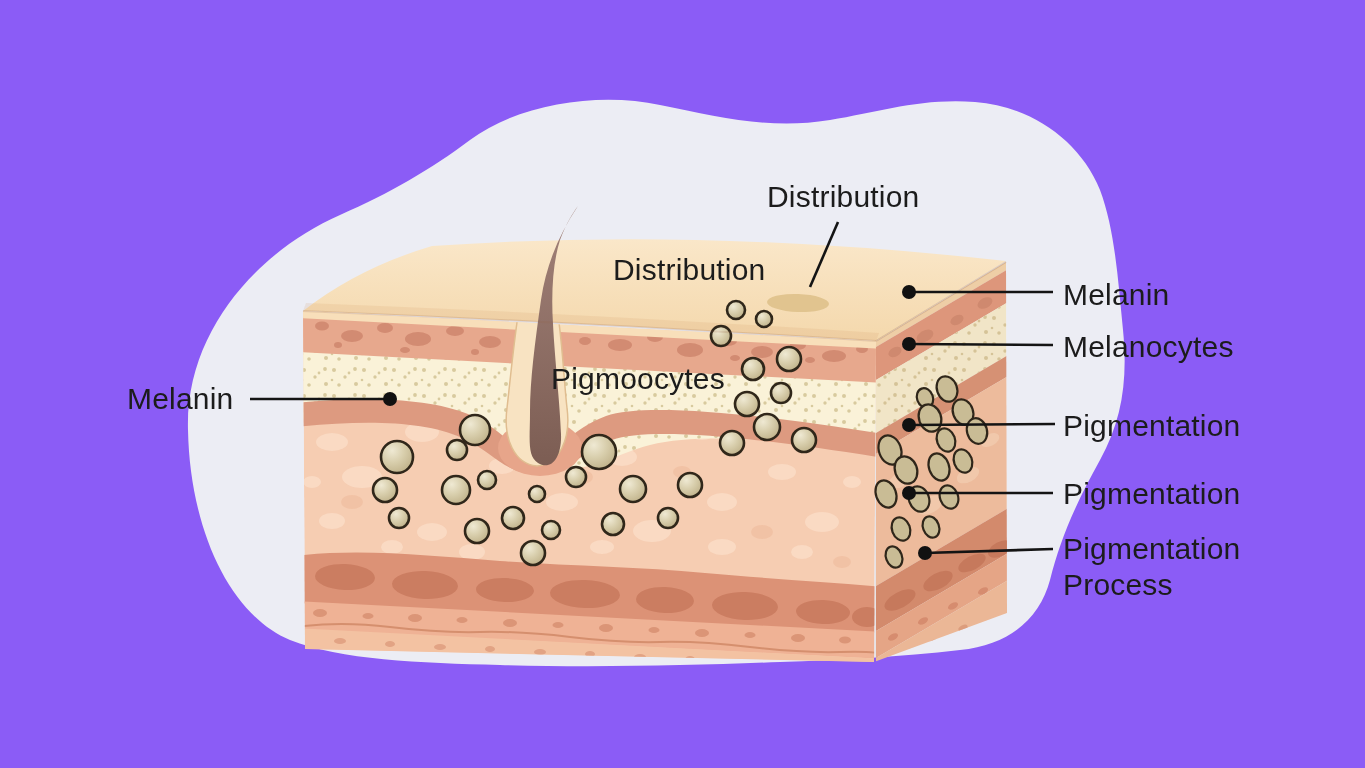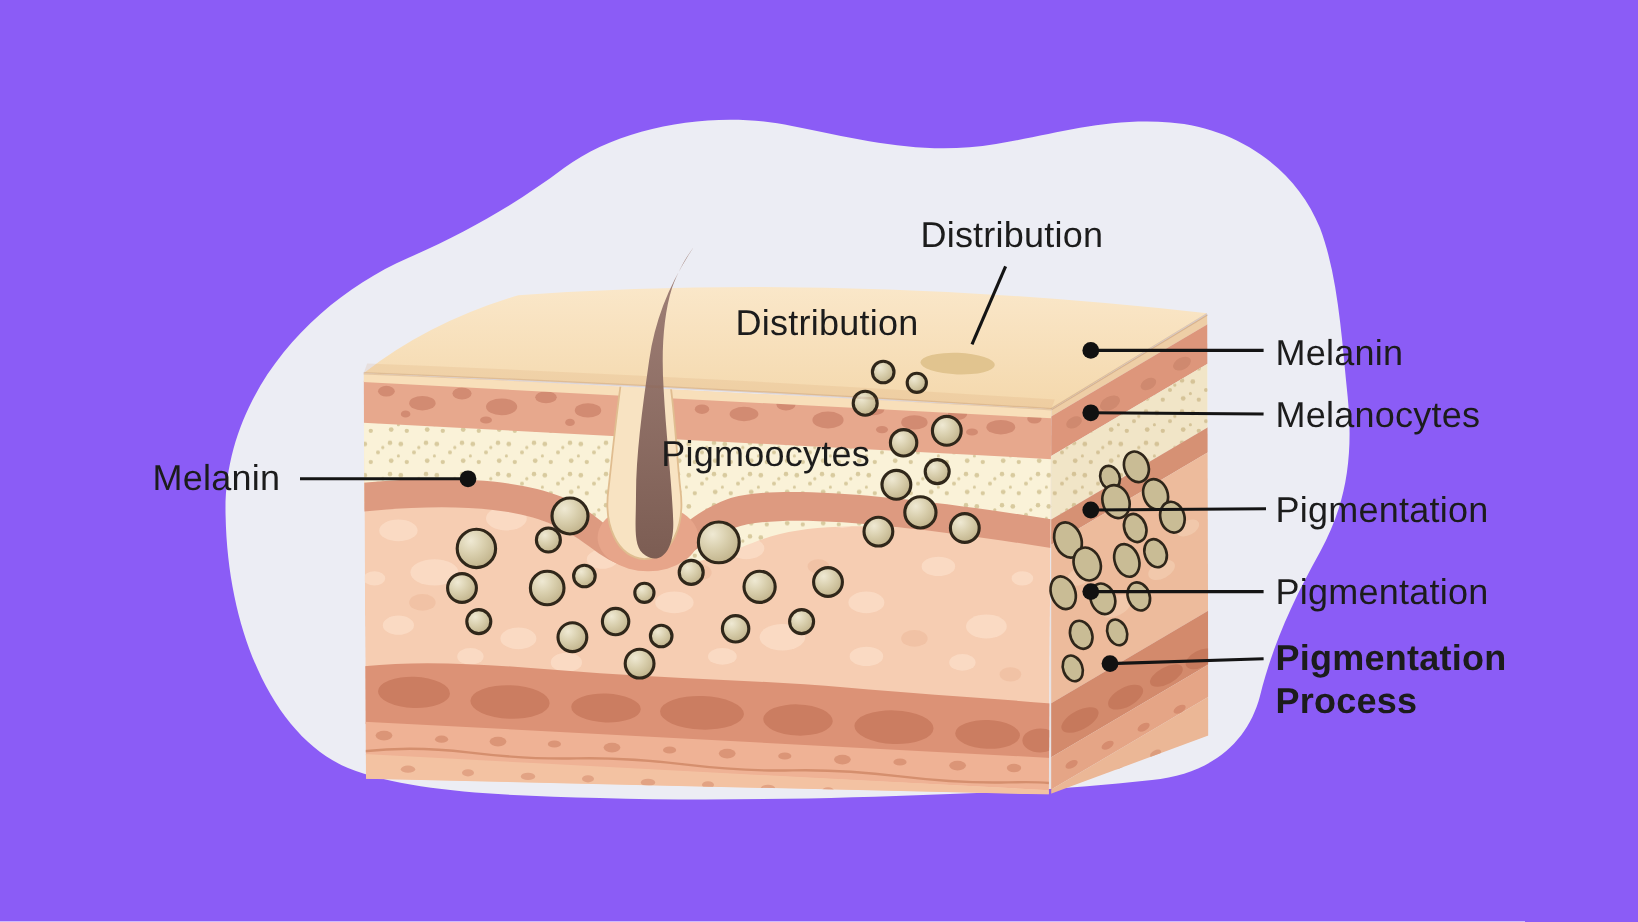--- a/index.html
+++ b/index.html
@@ -285,14 +285,14 @@
 </svg>
 
 <div class="lbl" style="left:767px;top:179px;">Distribution</div>
 <div class="lbl" style="left:613px;top:252px;">Distribution</div>
 <div class="lbl" style="left:551px;top:361px;">Pigmoocytes</div>
 <div class="lbl" style="left:127px;top:381px;">Melanin</div>
 <div class="lbl" style="left:1063px;top:277px;">Melanin</div>
 <div class="lbl" style="left:1063px;top:329px;">Melanocytes</div>
 <div class="lbl" style="left:1063px;top:408px;">Pigmentation</div>
 <div class="lbl" style="left:1063px;top:476px;">Pigmentation</div>
-<div class="lbl" style="left:1063px;top:531px;width:205px;font-weight:bold;">Pigmentation Process</div>
+<div class="lbl" style="left:1063px;top:531px;width:205px;">Pigmentation Process</div>
 </div>
 
 </body></html>

